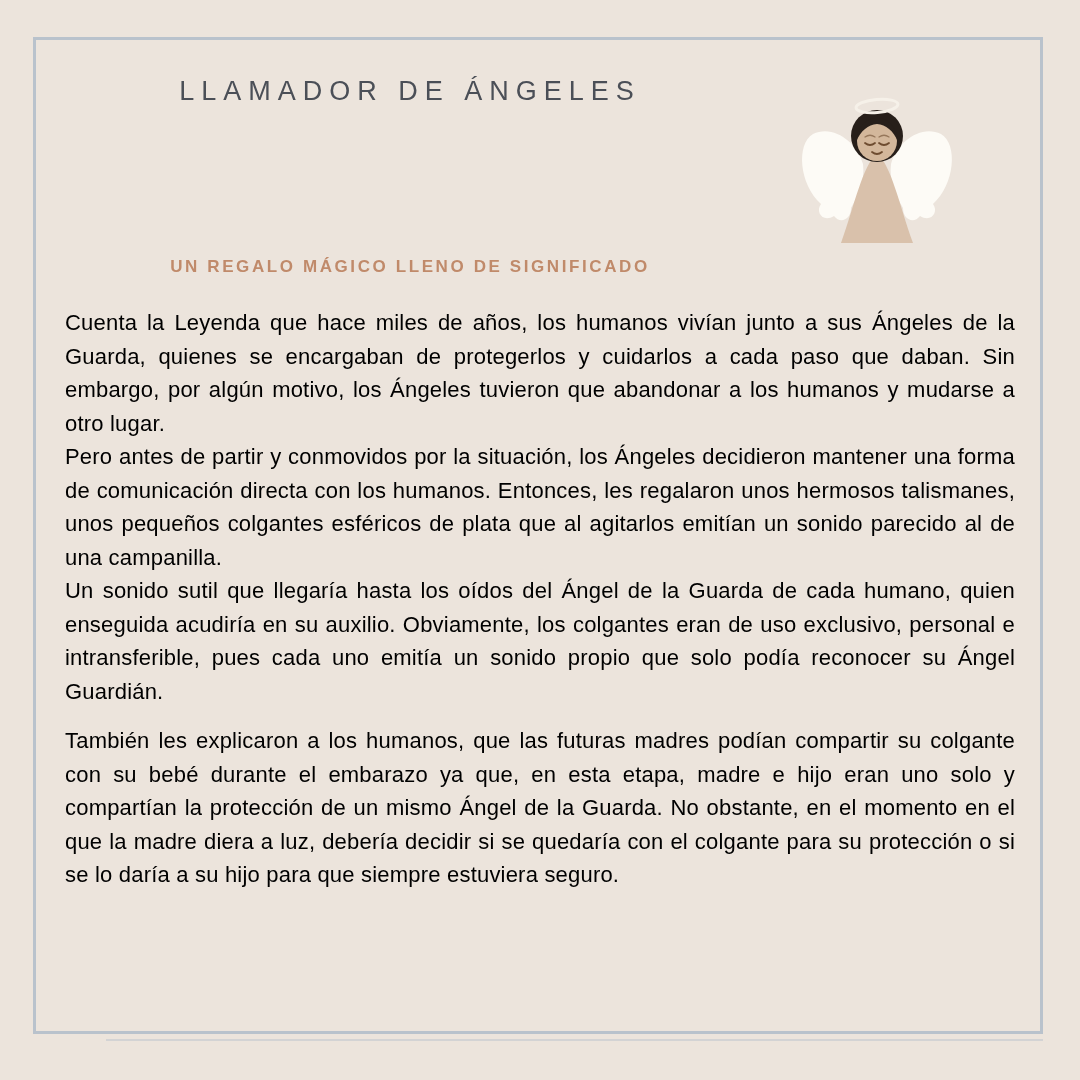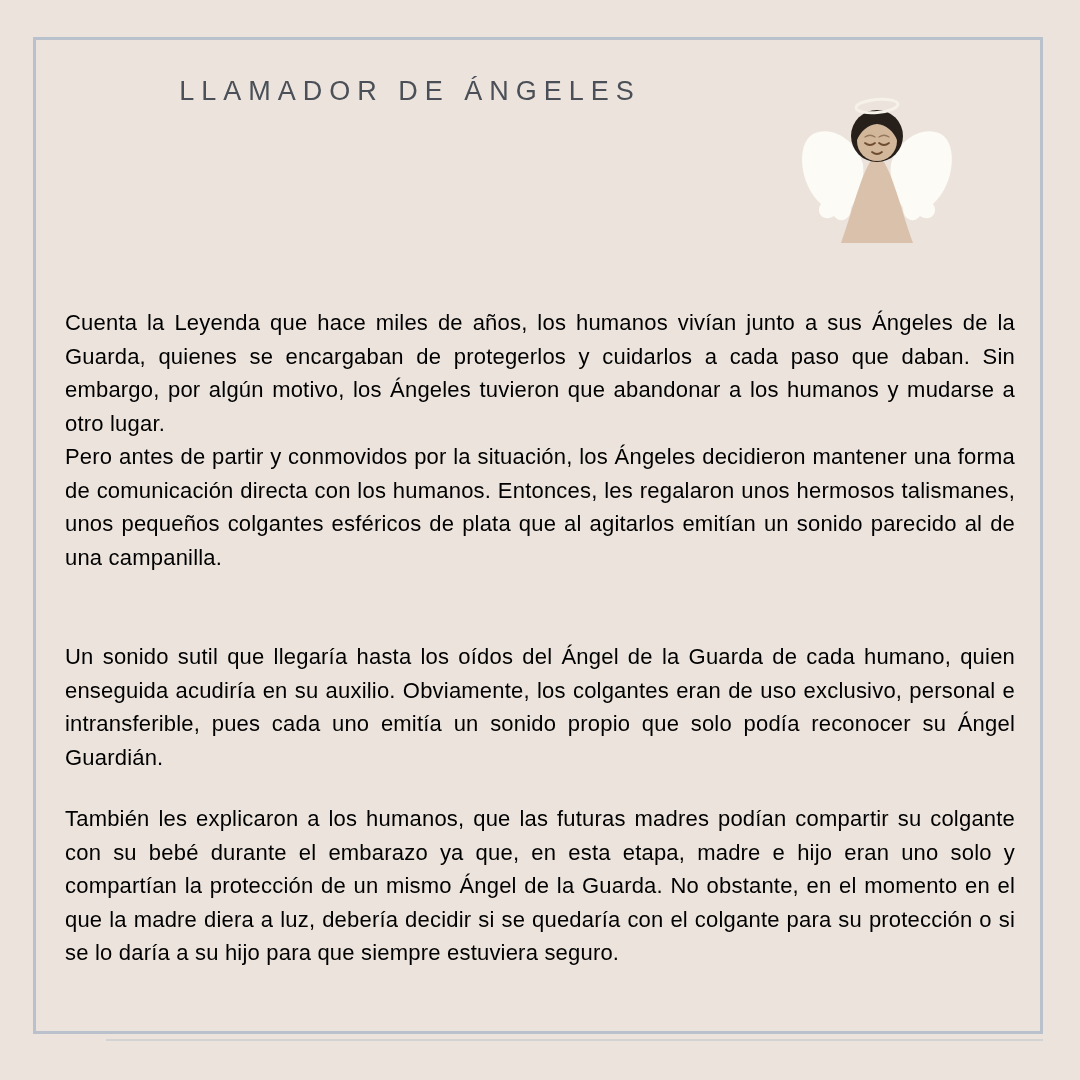--- a/index.html
+++ b/index.html
@@ -59,33 +59,34 @@
   .body-text {
     position: absolute;
     left: 65px; width: 950px; top: 306px;
     font-size: 22px;
     line-height: 33.5px;
     letter-spacing: 0.2px;
     color: #000000;
     text-align: justify;
   }
   .body-text p { margin: 0; }
-  .body-text p.gap-lg { margin-top: 66px; }
-  .body-text p.gap-md { margin-top: 28px; }
+  .body-text p.gap-lg { }
+  .body-text p.gap-md { margin-top: 16px; }
 </style>
 </head>
 <body>
 
 <div class="canvas">
 
   <div class="frame"></div>
 
   <div class="kicker">LLAMADOR DE ÁNGELES</div>
 
 
+  <div class="subtitle">UN REGALO MÁGICO LLENO DE SIGNIFICADO</div>
 
   <div class="angel">
     <svg viewBox="0 0 165 155" xmlns="http://www.w3.org/2000/svg">
 
       <path d="M 96 72 C 102 50 126 32 146 42 C 163 52 160 92 138 112 C 144 120 136 131 125 124 C 119 132 108 128 108 116 C 100 102 94 88 96 72 Z" fill="#fdfbf6"></path>
       <path transform="matrix(-1,0,0,1,164,0)" d="M 96 72 C 102 50 126 32 146 42 C 163 52 160 92 138 112 C 144 120 136 131 125 124 C 119 132 108 128 108 116 C 100 102 94 88 96 72 Z" fill="#fdfbf6"></path>
 
       <path d="M 82 62 C 68 72 60 112 46 151 L 118 151 C 104 112 96 72 82 62 Z" fill="#d9c1ab"></path>
 
       <circle cx="82" cy="44" r="26" fill="#271f1a"></circle>

